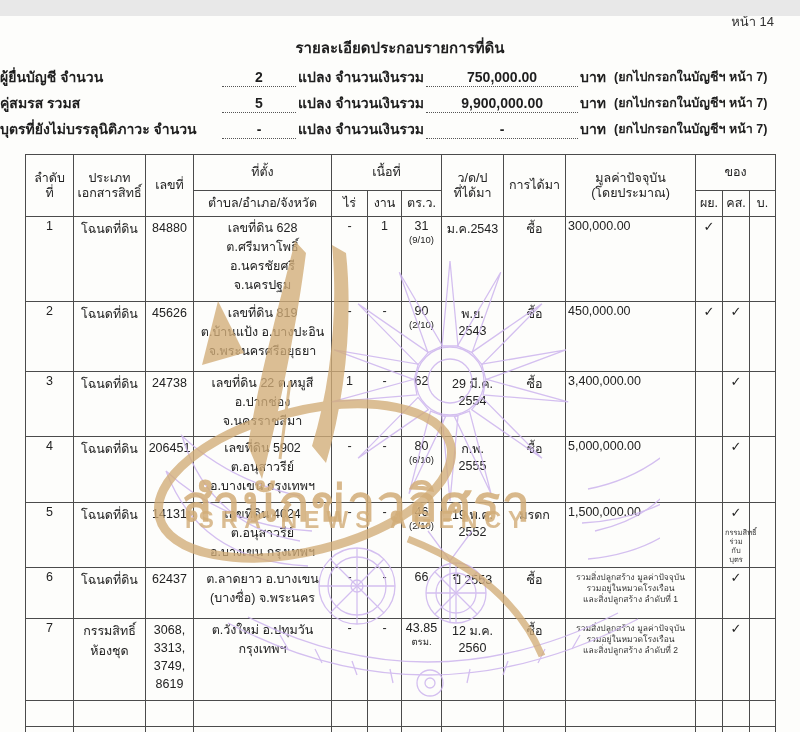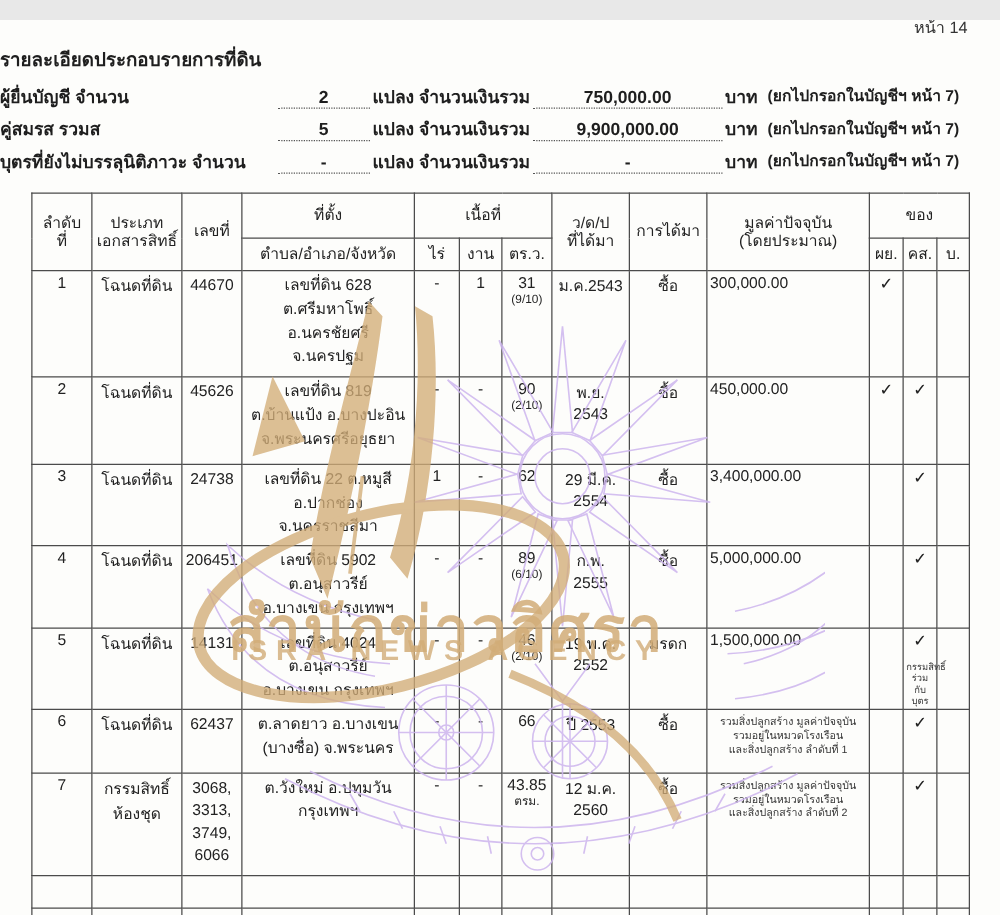--- a/index.html
+++ b/index.html
@@ -4,21 +4,21 @@
 <style>
   * { margin:0; padding:0; box-sizing:border-box; }
   html,body { background:#e8e8e8; }
   .page {
     position:relative; width:800px; height:732px; margin:16px auto;
     background:#fdfdfb; overflow:hidden;
     font-family:"Liberation Sans","DejaVu Sans",sans-serif;
     color:#222;
   }
   .page-number { position:absolute; top:-5px; right:26px; font-size:13px; color:#333; }
-  .doc-title { position:absolute; top:20px; left:0; width:100%; 
+  .doc-title { position:absolute; top:20px; left:0; width:100%; text-align:center;
     font-size:15px; font-weight:bold; color:#1e1e1e; }
 
   .summary { position:absolute; top:52px; left:0; width:100%; font-size:14px; font-weight:bold; color:#1e1e1e; }
   .sline { display:flex; align-items:flex-end; justify-content:flex-start; margin-bottom:7px; line-height:19px;}
   .sline .lbl { width:222px; text-align:left; white-space:nowrap; }
   .dotfill { display:inline-block; border-bottom:1.5px dotted #555; text-align:center;
     font-weight:bold; line-height:17px; }
   .dot-count { width:74px; }
   .dot-amount { width:152px; }
   .sline .mid, .sline .unit { white-space:nowrap; padding:0 2px; }
@@ -125,21 +125,21 @@
         <th>ตร.ว.</th>
         <th>ผย.</th>
         <th>คส.</th>
         <th>บ.</th>
       </tr>
     </thead>
     <tbody>
       <tr class="br0">
         <td>1</td>
         <td class="pre">โฉนดที่ดิน</td>
-        <td class="num pre">44670</td>
+        <td class="num pre">84880</td>
         <td class="loc pre">เลขที่ดิน 628
 ต.ศรีมหาโพธิ์
 อ.นครชัยศรี
 จ.นครปฐม</td>
         <td>-</td>
         <td>1</td>
         <td>
             <span class="wamain">31</span>
             <span class="frac">(9/10)</span>
           </td>
@@ -213,21 +213,21 @@
       <tr class="br3">
         <td>4</td>
         <td class="pre">โฉนดที่ดิน</td>
         <td class="num pre">206451</td>
         <td class="loc pre">เลขที่ดิน 5902
 ต.อนุสาวรีย์
 อ.บางเขน กรุงเทพฯ</td>
         <td>-</td>
         <td>-</td>
         <td>
-            <span class="wamain">89</span>
+            <span class="wamain">80</span>
             <span class="frac">(6/10)</span>
           </td>
         <td class="pre">ก.พ.
 2555</td>
         <td>ซื้อ</td>
         <td class="val">
             <div class="amount">5,000,000.00</div>
             <div class="vnote pre"></div>
           </td>
         <td class="chk"></td>
@@ -293,21 +293,21 @@
           </td>
         <td class="chk"></td>
       </tr>
       <tr class="br6">
         <td>7</td>
         <td class="pre">กรรมสิทธิ์
 ห้องชุด</td>
         <td class="num pre">3068,
 3313,
 3749,
-6066</td>
+8619</td>
         <td class="loc pre">ต.วังใหม่ อ.ปทุมวัน
 กรุงเทพฯ</td>
         <td>-</td>
         <td>-</td>
         <td>
             <span class="wamain">43.85</span>
             <span class="frac">ตรม.</span>
           </td>
         <td class="pre">12 ม.ค.
 2560</td>

